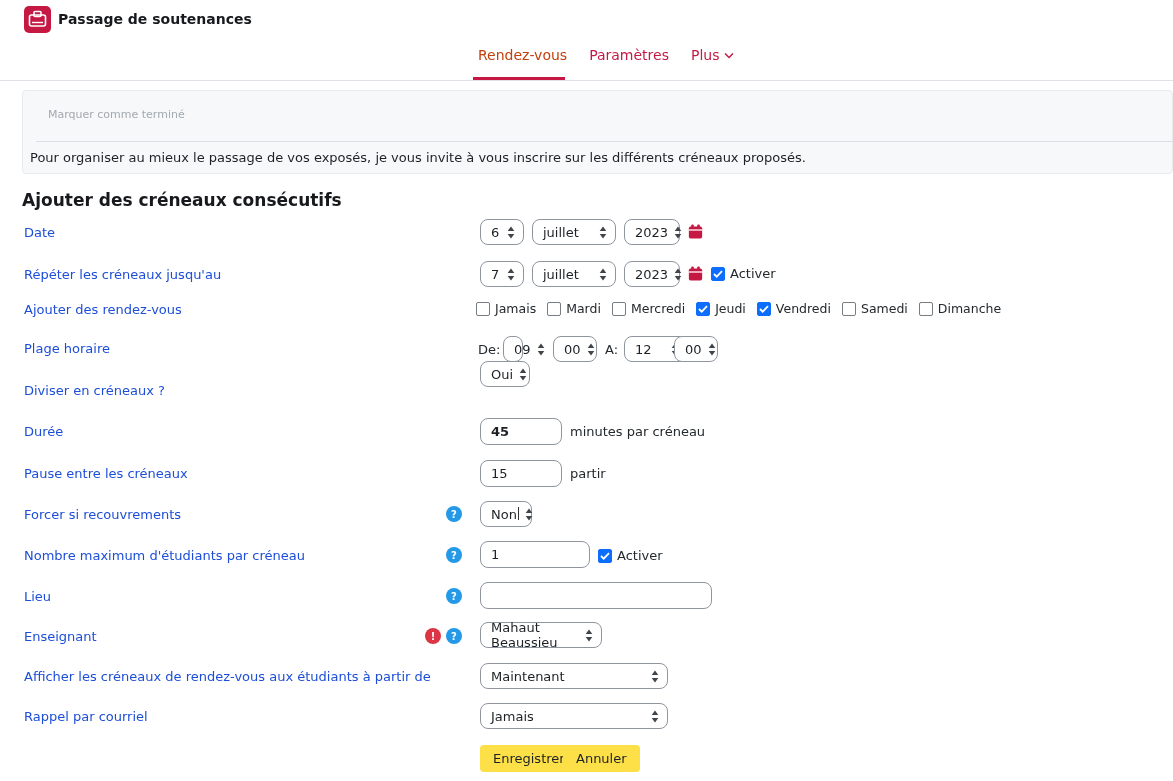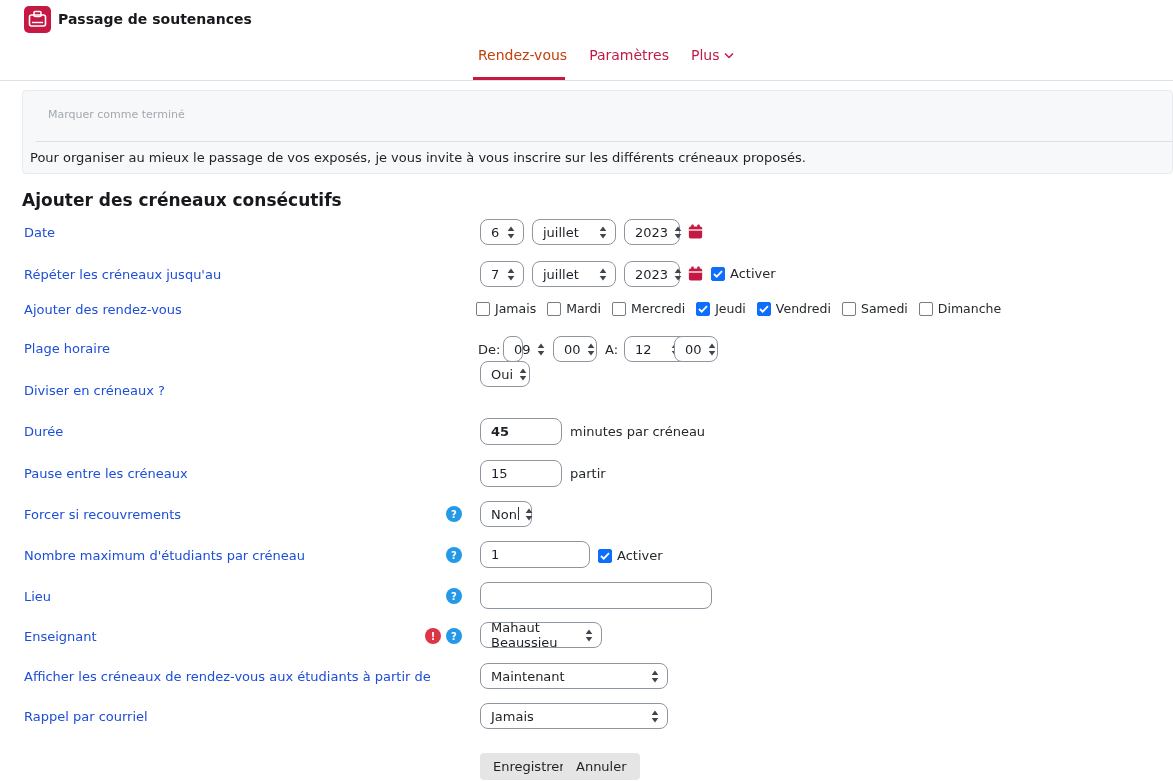--- a/index.html
+++ b/index.html
@@ -56,23 +56,23 @@
               color:#fff; font-size:10px; font-weight:bold; display:flex; align-items:center;
               justify-content:center; cursor:pointer; }
   .req-dot { position:absolute; width:16px; height:16px; border-radius:50%; background:#dc3545;
              color:#fff; font-size:10px; font-weight:bold; display:flex; align-items:center;
              justify-content:center; }
 
   .cal-icon { position:absolute; width:15px; height:15px; cursor:pointer; }
 
   .caret-line { display:inline-block; width:1px; height:13px; background:#333; margin-left:1px; }
 
-  .btn { position:absolute; height:27px; background:#e5e5e5; border:none; border-radius:4px;
+  .btn { position:absolute; height:27px; background:#fde047; border:none; border-radius:4px;
          font-size:13px; color:#1d2125; padding:4px 13px; cursor:pointer;
-         font-family:"DejaVu Sans","Liberation Sans",sans-serif;margin-top:8px; }
+         font-family:"DejaVu Sans","Liberation Sans",sans-serif; }
 
   .timelabel { position:absolute; font-size:13px; color:#24292d; }
 </style>
 </head>
 <body>
 
 <svg class="abs app-icon" viewBox="0 0 27 27">
   <rect width="27" height="27" rx="5" fill="#c51944"></rect>
   <rect x="5.5" y="9" width="16" height="11" rx="2" fill="none" stroke="#fff" stroke-width="1.6"></rect>
   <rect x="10" y="5.5" width="7" height="5" rx="1" fill="none" stroke="#fff" stroke-width="1.6"></rect>

